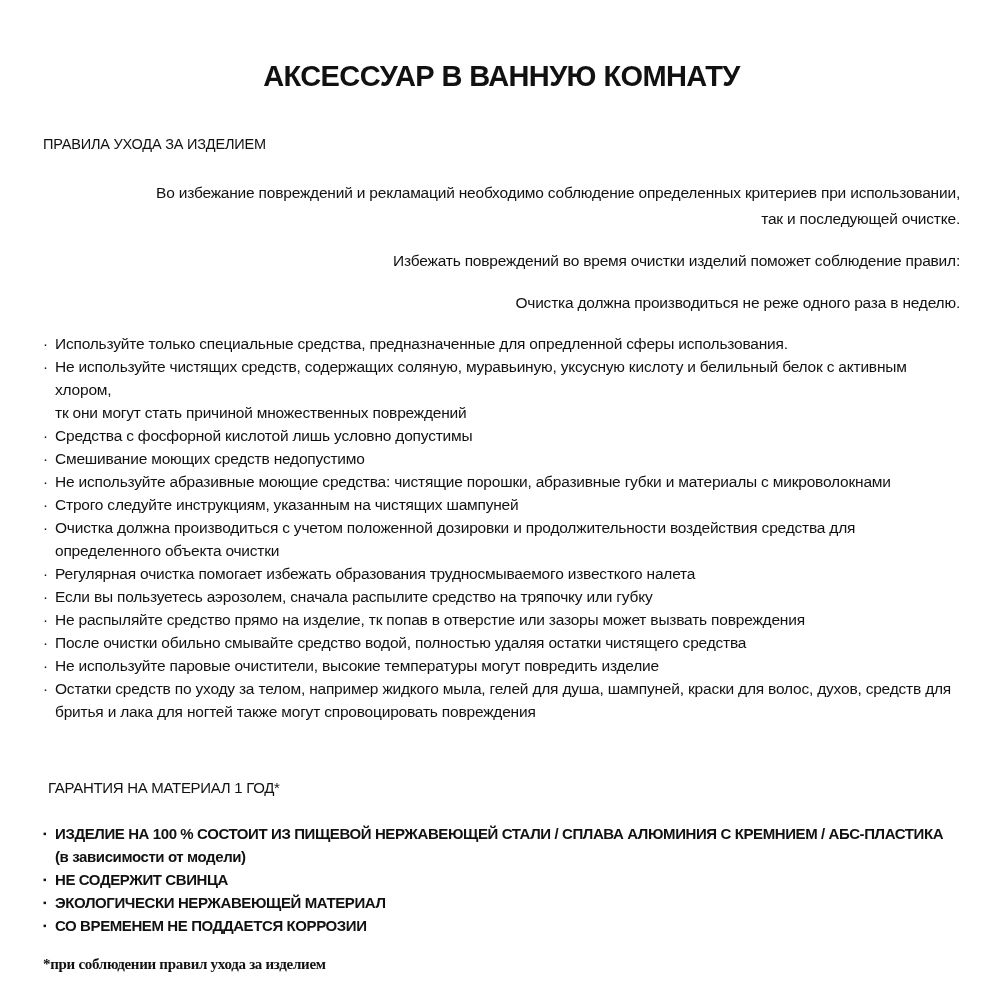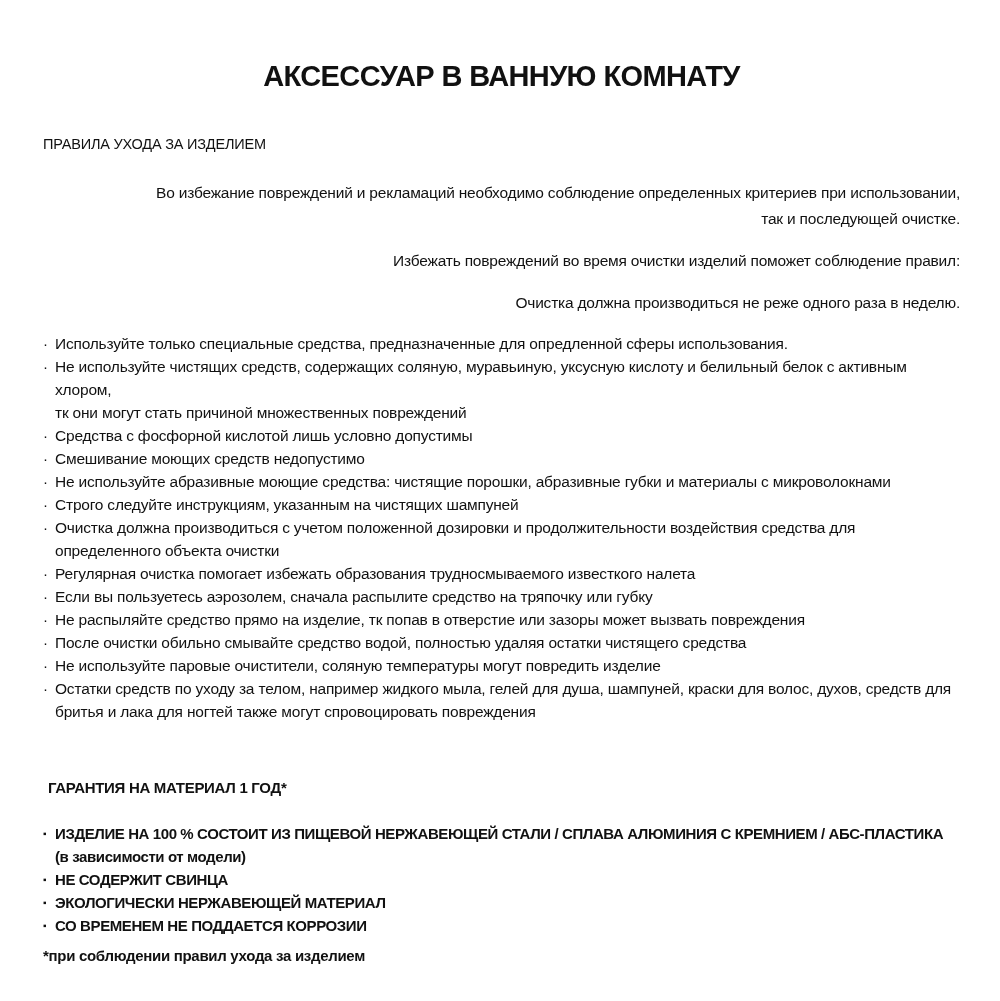--- a/index.html
+++ b/index.html
@@ -49,46 +49,47 @@
   .rule .dot {
     flex: 0 0 12px;
     width: 12px;
     font-size: 15px;
   }
   .rule .rule-text { flex: 1 1 auto; white-space: pre-line; }
   .warranty-heading {
     margin-top: 57px;
     padding-left: 5px;
     font-size: 15px;
-    font-weight: 700;
+    font-weight: 400;
     line-height: 16px;
     letter-spacing: -0.3px;
   }
   .warranty-items {
     list-style: none;
     margin-top: 26px;
     font-size: 15px;
     font-weight: 700;
     line-height: 23px;
     letter-spacing: -0.4px;
   }
   .warranty-item { display: flex; align-items: flex-start; }
   .warranty-item .sq {
     flex: 0 0 12px;
     width: 12px;
     font-size: 10px;
     line-height: 23px;
   }
   .warranty-item .w-text { flex: 1 1 auto; white-space: pre-line; }
   .footnote {
-    margin-top: 7px;
+    margin-top: 16px;
     font-size: 15px;
     font-weight: 700;
     line-height: 23px;
     letter-spacing: -0.3px;
+    font-family: Liberation Serif, serif;
   }
 </style>
 </head>
 <body>
 
 <div class="page">
 
   <h1 class="title">АКСЕССУАР В ВАННУЮ КОМНАТУ</h1>
 
   <section>
@@ -158,21 +159,21 @@
           <span class="rule-text">Не распыляйте средство прямо на изделие, тк попав в отверстие или зазоры может вызвать повреждения</span>
         </li>
 
         <li class="rule">
           <span class="dot">·</span>
           <span class="rule-text">После очистки обильно смывайте средство водой, полностью удаляя остатки чистящего средства</span>
         </li>
 
         <li class="rule">
           <span class="dot">·</span>
-          <span class="rule-text">Не используйте паровые очистители, соляную температуры могут повредить изделие</span>
+          <span class="rule-text">Не используйте паровые очистители, высокие температуры могут повредить изделие</span>
         </li>
 
         <li class="rule">
           <span class="dot">·</span>
           <span class="rule-text">Остатки средств по уходу за телом, например жидкого мыла, гелей для душа, шампуней, краски для волос, духов, средств для
 бритья и лака для ногтей также могут спровоцировать повреждения</span>
         </li>
       </ul>
   </section>
 

